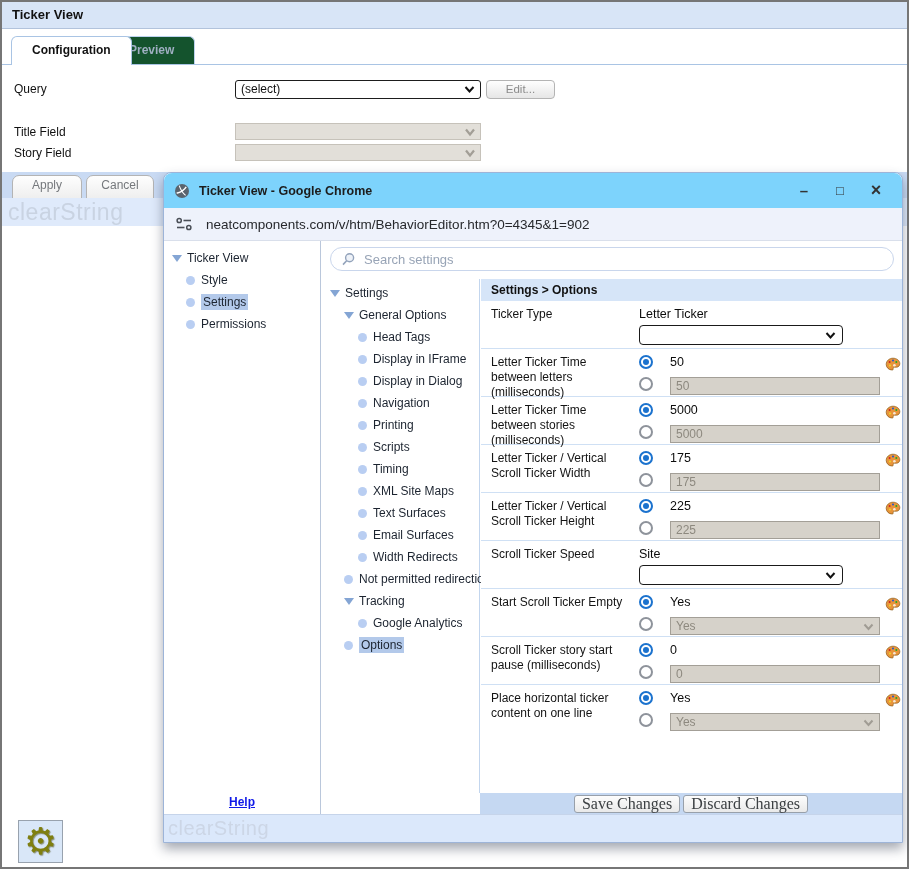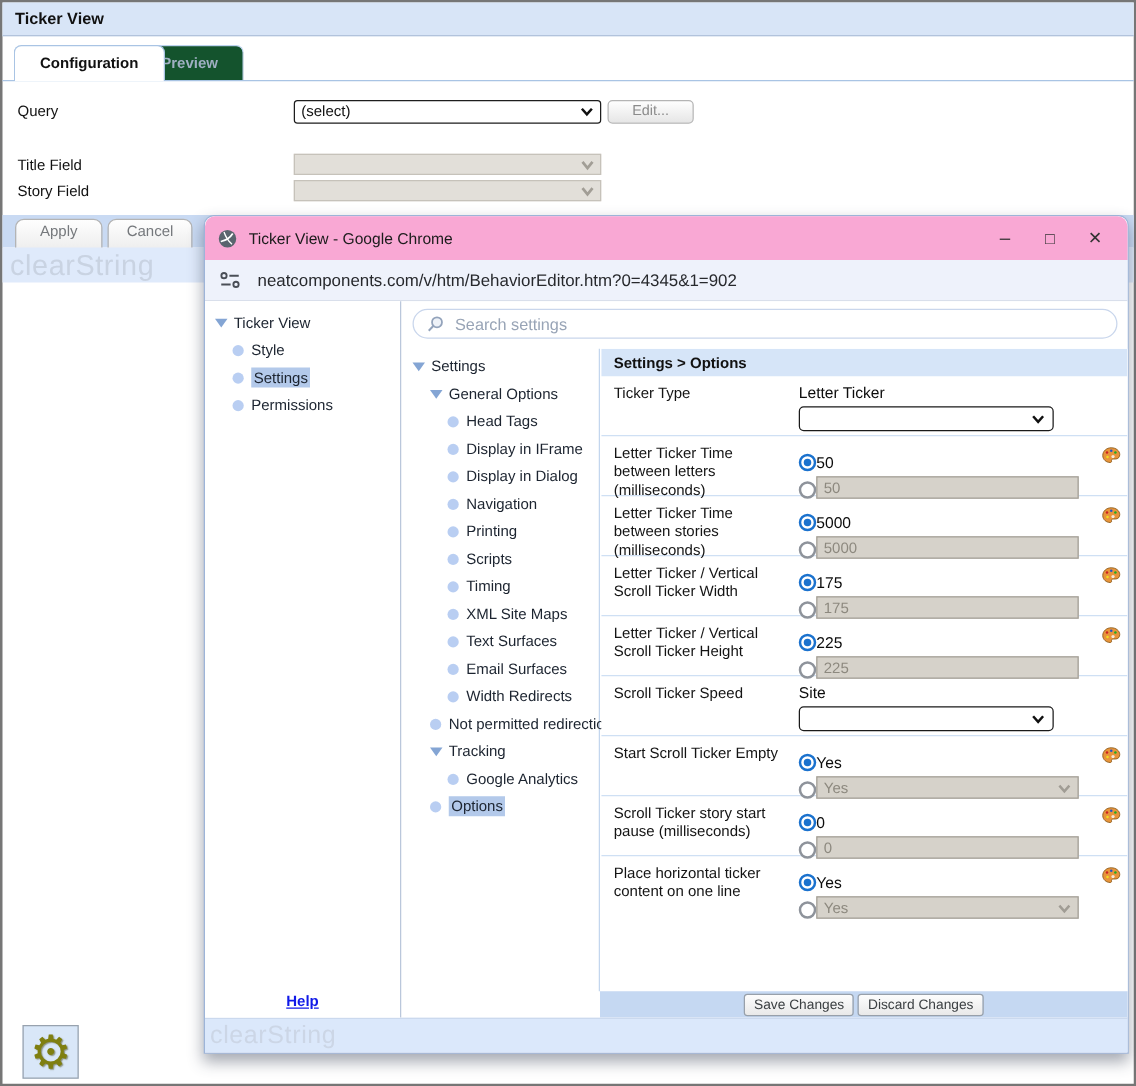--- a/index.html
+++ b/index.html
@@ -45,22 +45,22 @@
     background:#d9e7f8; border:1px solid #98a2ae; text-align:center;
   }
   .gear-glyph { font-size:37px; line-height:42px; color:#7f7f10; font-family:"DejaVu Sans", sans-serif; text-shadow:1px 1px 1px rgba(60,60,0,.5); }
   
   .dlg {
     position:absolute; left:163px; top:172px; width:740px; height:671px;
     background:#fff; border:1px solid #9db4d8; border-radius:8px 8px 0 0;
     box-shadow:0 6px 12px rgba(55,65,85,.45);
   }
   .dlg-titlebar {
-    height:35px; background:#f9a8d4; border-radius:8px 8px 0 0;
-    display:flex; align-items:center; padding:0 8px 0 10px;
+    height:35px; background:#7dd3fc; border-radius:8px 8px 0 0;
+    display:flex; align-items:center; padding:0 8px 0 10px;font-weight:bold;
   }
   .dlg-title { font-size:12.5px; color:#1c1c1c; margin-left:9px; flex:1; }
   .win-ctl { width:36px; text-align:center; font-size:15px; color:#333; cursor:default; line-height:35px; }
   .win-ctl.max { font-size:13px; }
   .win-ctl.close { font-size:18px; }
   .dlg-urlbar {
     height:33px; background:#eef2fb; border-bottom:1px solid #d9dfeb;
     display:flex; align-items:center; padding:0 12px;
   }
   .url-text { font-size:13.5px; color:#27292d; margin-left:13px; }
@@ -84,34 +84,34 @@
   .tlabel.hl { background:#b3c9ea; padding:1px 2px; }
   .help-link { position:absolute; bottom:4px; left:0; right:0; text-align:center; }
   .help-link a { color:#1019e8; font-size:12px; font-weight:bold; text-decoration:underline; cursor:pointer; }
   
   .panel { position:absolute; top:38px; left:159px; right:0; bottom:21px; background:#fff; overflow:hidden; }
   .panel-header { height:22px; background:#d6e5f8; font-size:12px; font-weight:bold; color:#111; line-height:22px; padding-left:10px; }
   .prow { display:grid; grid-template-columns:148px 1fr 26px; padding:6px 0 0 10px; height:48px; border-bottom:1px solid #cfe0f4; }
   .prow:last-child { border-bottom:none; }
   .plabel { font-size:12px; line-height:15px; color:#141414; padding-right:4px; }
   .pval { font-size:12.5px; color:#0c0c0c; }
-  .cline { display:flex; align-items:flex-end; height:22px; gap:0; }
+  .cline { display:flex; align-items:flex-start; height:22px; gap:17px; }
   .radio { width:14px; height:14px; border-radius:50%; flex:none; position:relative; background:#fff; }
   .radio.on { border:2px solid #1b72ce; }
   .radio.on::after { content:''; position:absolute; inset:2px; border-radius:50%; background:#1b72ce; }
   .radio.off { border:2px solid #8e939b; }
   .dinput { width:210px; height:18px; background:#d6d2ca; border:1px solid #a39f97; color:#8d897f; font-size:12px; padding-left:5px; font-family:"Liberation Sans",sans-serif; opacity:1; }
   .dselect { width:210px; height:18px; background:#d6d2ca; border:1px solid #a39f97; color:#8d897f; font-size:12px; padding-left:5px; line-height:16px; position:relative; }
   .dselect svg { position:absolute; right:5px; top:5px; }
   .selbox { width:204px; height:20px; border:1.5px solid #1a1a1a; border-radius:4px; background:#fff; position:relative; margin-top:4px; }
   .selbox svg { position:absolute; right:6px; top:5px; }
   .pico { display:flex; justify-content:center; padding-top:2px; }
   
   .bottombar { position:absolute; left:158px; right:0; bottom:0; height:21px; background:#c5d8f2; display:flex; align-items:center; justify-content:center; gap:3px; }
-  .sv-btn { height:18px; font-size:11px; color:#3c4043; border:1px solid #98a0aa; border-radius:3px; background:linear-gradient(#fdfdfd,#e9e9e9); padding:0 7px; line-height:16px; cursor:default; }
+  .sv-btn { height:18px; font-size:16px; color:#3c4043; border:1px solid #98a0aa; border-radius:3px; background:linear-gradient(#fdfdfd,#e9e9e9); padding:0 7px; line-height:16px; cursor:default;font-family:Liberation Serif, serif; }
   .dlg-footer { height:28px; background:#dbe8fb; border-top:1px solid #c6d4ea; }
   .dlg-footer .watermark { font-size:20px; color:#ccd6e6; padding-left:4px; line-height:27px; }
 </style>
 </head>
 <body>
 
 <div class="mw">
   <div class="mw-titlebar">
     <span>Ticker View</span>
   </div>

